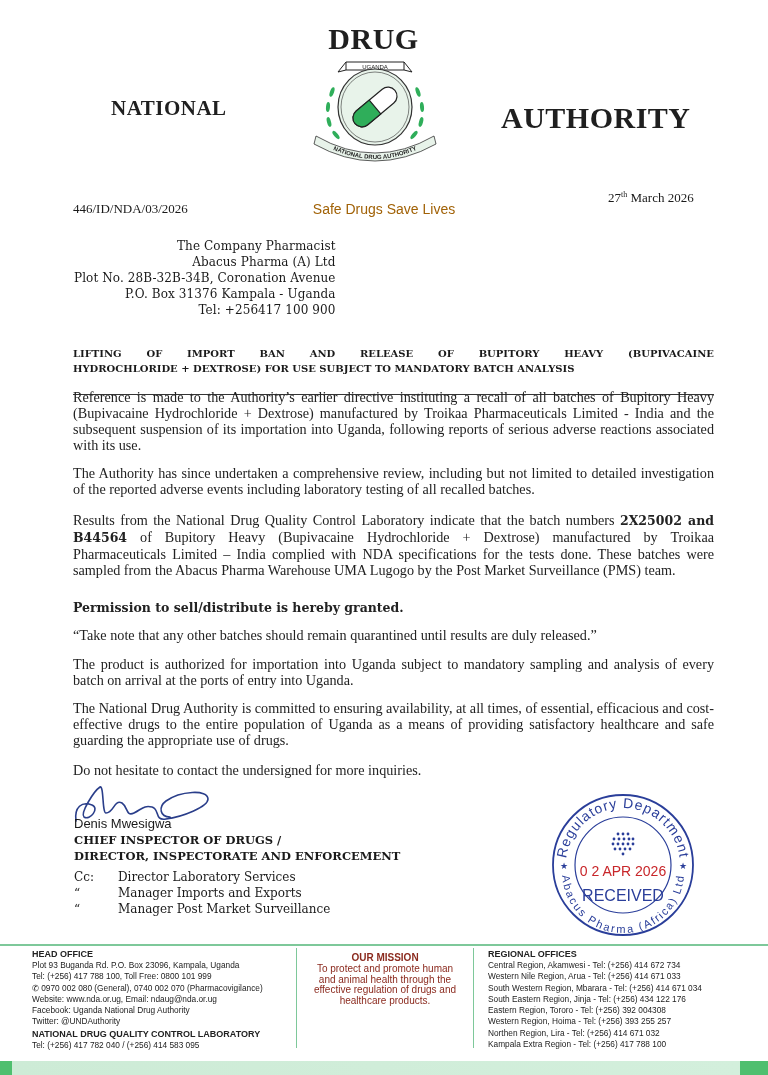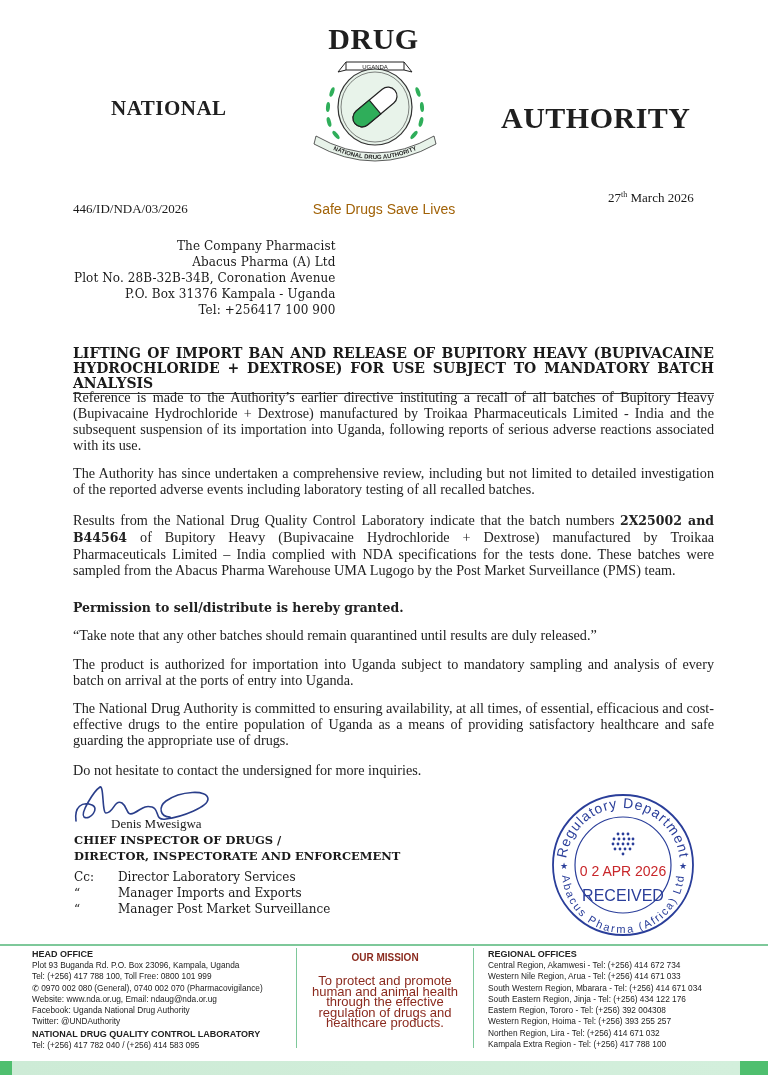--- a/index.html
+++ b/index.html
@@ -15,43 +15,43 @@
   #motto { position: absolute; left: 0; width: 768px; top: 182px; text-align: center; font-family: "Liberation Sans", sans-serif; font-size: 14px; color: #a16207; margin-top: 19px; }
 
   #ref { position: absolute; left: 73px; top: 201px; font-size: 13px; font-family: "Liberation Serif", serif; }
   #date { position: absolute; left: 608px; top: 190px; font-size: 13px; font-family: "Liberation Serif", serif; }
   #date sup { font-size: 8px; }
 
   .mono { font-family: "DejaVu Serif", serif; font-size: 12px; line-height: 16px; letter-spacing: 0.1px; }
   #addr { position: absolute; left: 74px; top: 238px; }
   #addr div { white-space: nowrap; text-align: right; }
 
-  #subject { position: absolute; left: 73px; top: 346px; width: 641px; font-family: "DejaVu Serif", serif; font-weight: bold; font-size: 14px; line-height: 15px; text-align: justify; text-align-last: left; border-bottom: 1px solid #333; padding-bottom: 2px; }
+  #subject { position: absolute; left: 73px; top: 346px; width: 641px; font-family: "DejaVu Serif", serif; font-weight: bold; font-size: 10px; line-height: 15px; text-align: justify; text-align-last: left; border-bottom: 1px solid #333; padding-bottom: 18px; }
   #subject .l1 { text-align: justify; text-align-last: justify; display: block; }
 
   .para { position: absolute; left: 73px; width: 641px; font-family: "Liberation Serif", serif; font-size: 14.2px; line-height: 16px; text-align: justify; color: #222; }
   .para b { font-family: "DejaVu Serif", serif; font-size: 12.5px; }
 
   #sig-svg { position: absolute; left: 70px; top: 783px; width: 150px; height: 45px; }
-  #signame { position: absolute; left: 74px; top: 816px; font-family: Liberation Serif, serif; font-size: 13px; margin-left: 37px; }
+  #signame { position: absolute; left: 74px; top: 816px; font-family: Liberation Sans, sans-serif; font-size: 13px; }
   #sigtitle { position: absolute; left: 74px; top: 832px; font-family: "DejaVu Serif", serif; font-weight: bold; font-size: 11.5px; line-height: 16px; }
   #cc { position: absolute; left: 74px; top: 869px; font-family: "DejaVu Serif", serif; font-size: 12px; line-height: 16px; }
   #cc .row { display: flex; }
   #cc .k { width: 44px; }
 
   #stamp { position: absolute; left: 548px; top: 790px; width: 150px; height: 150px; }
 
   #footer { position: absolute; left: 0; top: 944px; width: 768px; height: 118px; border-top: 2px solid #7ec89a; font-family: "Liberation Sans", sans-serif; color: #222; }
   .fcol { position: absolute; top: 2px; height: 100px; }
   #f-left { left: 32px; width: 255px; font-size: 8.3px; line-height: 11.3px; }
   #f-mid { left: 296px; width: 178px; border-left: 1px solid #7ec89a; border-right: 1px solid #7ec89a; text-align: center; color: #8b2a1e; }
   #f-right { left: 488px; width: 270px; font-size: 8.3px; line-height: 11.3px; }
   .fhead { font-weight: bold; font-size: 9px; line-height: 12px; }
   #f-mid .fhead { margin-top: 4px; font-size: 10px; color: #8b2a1e; }
-  #f-mid .mission { margin-top: 12px; font-size: 13px; line-height: 10.5px; padding: 0 14px; }
+  #f-mid .mission { margin-top: 0; font-size: 10px; line-height: 10.5px; padding: 0 14px; }
   #greenbar { position: absolute; left: 0; top: 1061px; width: 768px; height: 14px; background: linear-gradient(to right, #4fbf6f 0, #4fbf6f 12px, #cdebd6 12px, #d3efdc 740px, #4fbf6f 740px); }
 </style>
 </head>
 <body>
 
 <div id="w-drug" class="hdr-word">DRUG</div>
 <div id="w-national" class="hdr-word">NATIONAL</div>
 <div id="w-authority" class="hdr-word">AUTHORITY</div>
 
 <svg id="logo" viewBox="0 0 146 120">

